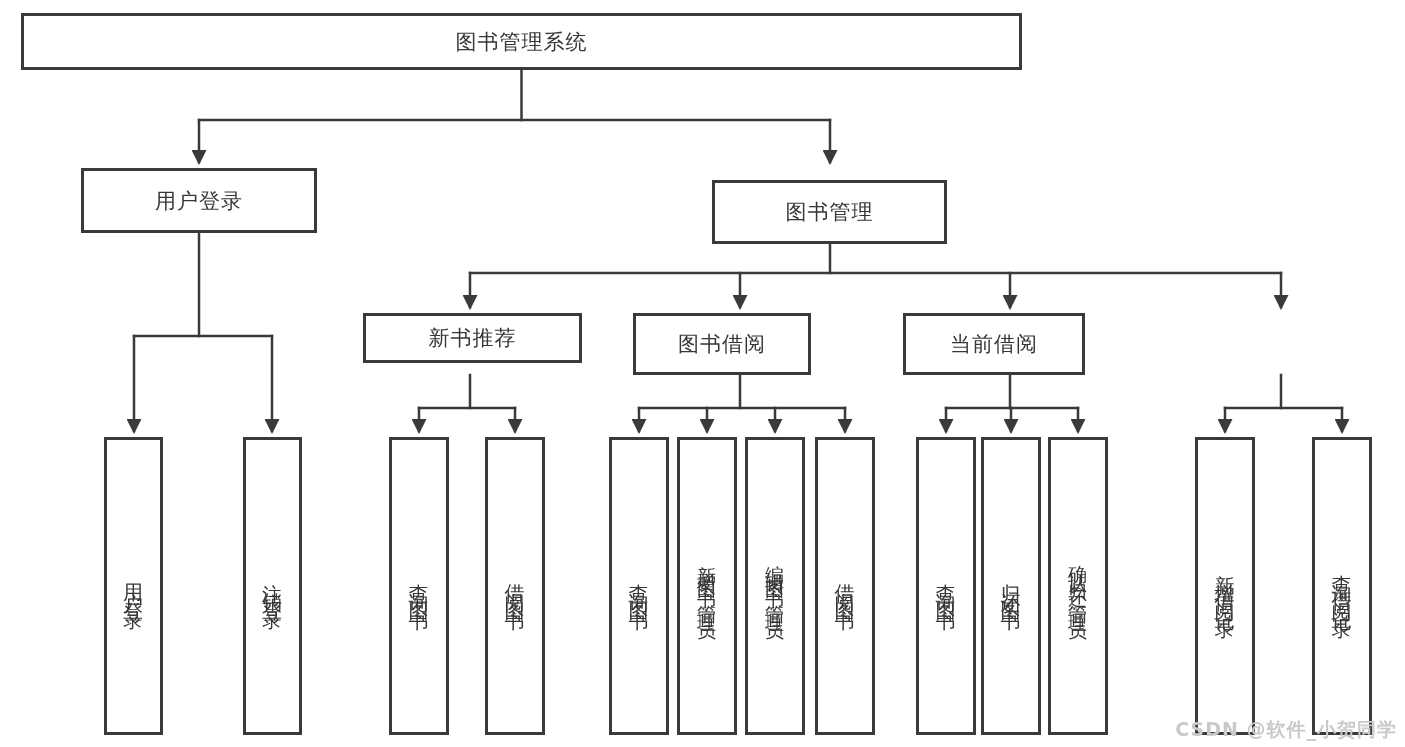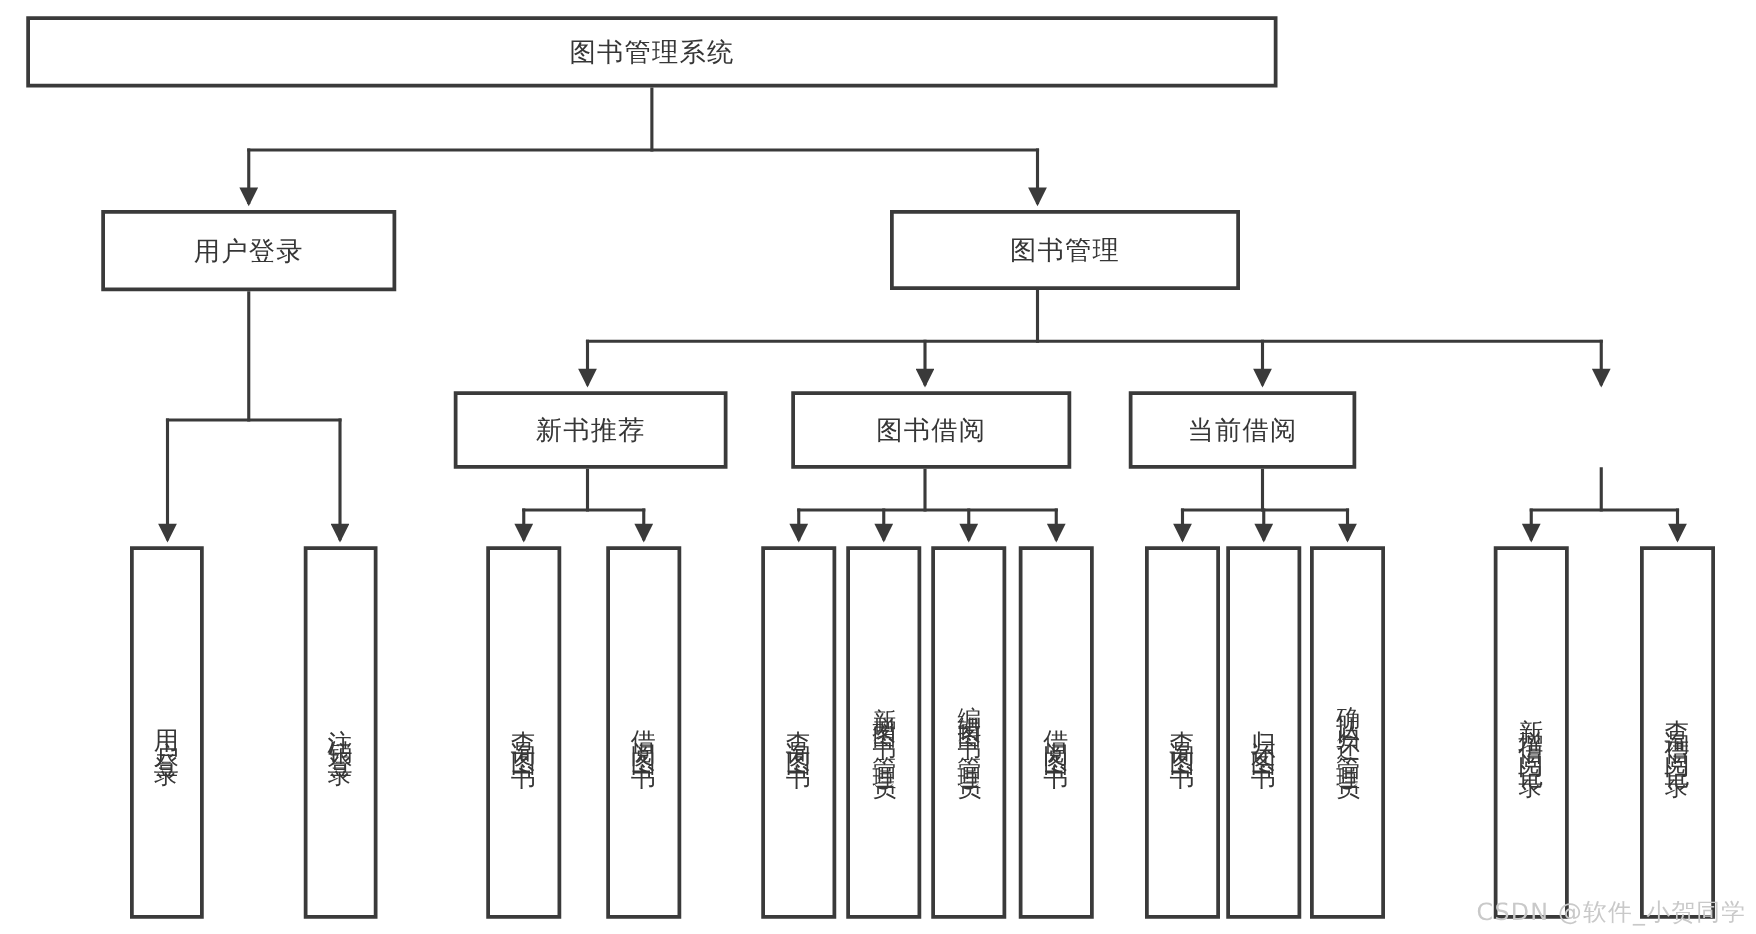--- a/index.html
+++ b/index.html
@@ -19,20 +19,21 @@
   .root { border-width:3px; }
   .v span {
     writing-mode:vertical-rl; text-orientation:mixed;
     font-size:20px; letter-spacing:9px; line-height:1;
   }
   .v.long span { font-size:19px; letter-spacing:8px; }
   #watermark {
     position:absolute; right:8px; bottom:4px; z-index:5;
     color:#c9c9c9; font-size:19px; letter-spacing:1px;
     font-family:"DejaVu Sans","Liberation Sans",sans-serif;
+    font-weight:bold;
   }
 </style>
 </head>
 <body>
 
 <div id="canvas">
 
   <svg id="wires" viewBox="0 0 1405 747" xmlns="http://www.w3.org/2000/svg">
     <defs>
       <marker id="arw" viewBox="0 0 10 10" refX="8" refY="5" markerWidth="8" markerHeight="6" orient="auto">
@@ -83,28 +84,28 @@
     </g>
   </svg>
 
   <div class="box h root" style="left:21px;top:13px;width:1001px;height:57px">
     <span>图书管理系统</span>
   </div>
 
   <div class="box h" style="left:81px;top:168px;width:236px;height:65px">
     <span>用户登录</span>
   </div>
-  <div class="box h" style="left:712px;top:168px;width:280px;height:64px">
+  <div class="box h" style="left:712px;top:180px;width:235px;height:64px">
     <span>图书管理</span>
   </div>
 
-  <div class="box h" style="left:363px;top:313px;width:219px;height:62px">
+  <div class="box h" style="left:363px;top:313px;width:219px;height:50px">
     <span>新书推荐</span>
   </div>
-  <div class="box h" style="left:633px;top:313px;width:224px;height:62px">
+  <div class="box h" style="left:633px;top:313px;width:178px;height:62px">
     <span>图书借阅</span>
   </div>
   <div class="box h" style="left:903px;top:313px;width:182px;height:62px">
     <span>当前借阅</span>
   </div>
 
   <div class="box v" style="left:104px;top:437px;width:59px;height:298px">
     <span>用户登录</span>
   </div>
   <div class="box v" style="left:243px;top:437px;width:59px;height:298px">

